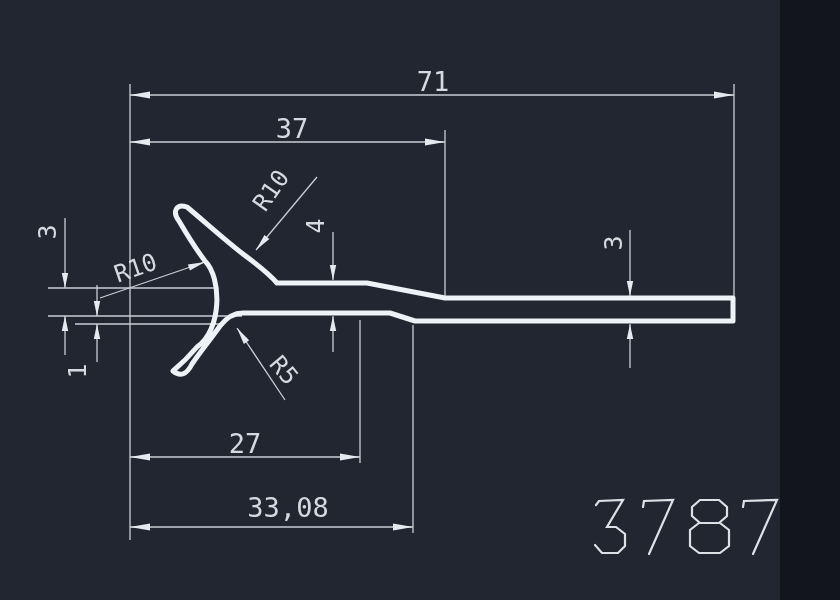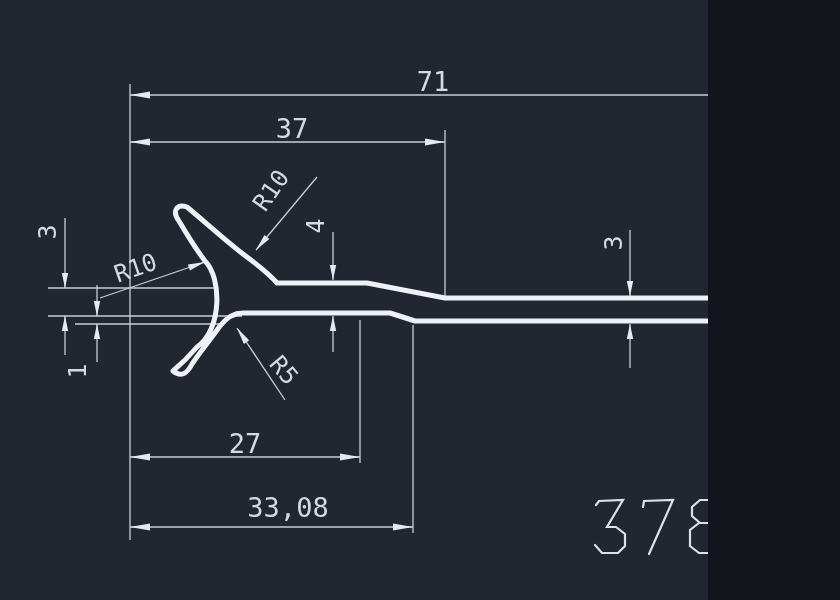--- a/index.html
+++ b/index.html
@@ -1,18 +1,18 @@
 <!DOCTYPE html>
 <html><head>
 <meta charset="utf-8">
 <style>
   html,body{margin:0;padding:0;background:#12151c;}
   .stage{
     position:relative;
-    width:708px;height:600px;
+    width:780px;height:600px;
     background:#212630;
     overflow:hidden;
     font-family:"DejaVu Sans Mono","Liberation Mono",monospace;
     text-align:center;
   }
   svg{display:block;}
   svg text{
     font-family:"DejaVu Sans Mono","Liberation Mono",monospace;
     fill:#d6dae0;
   }

